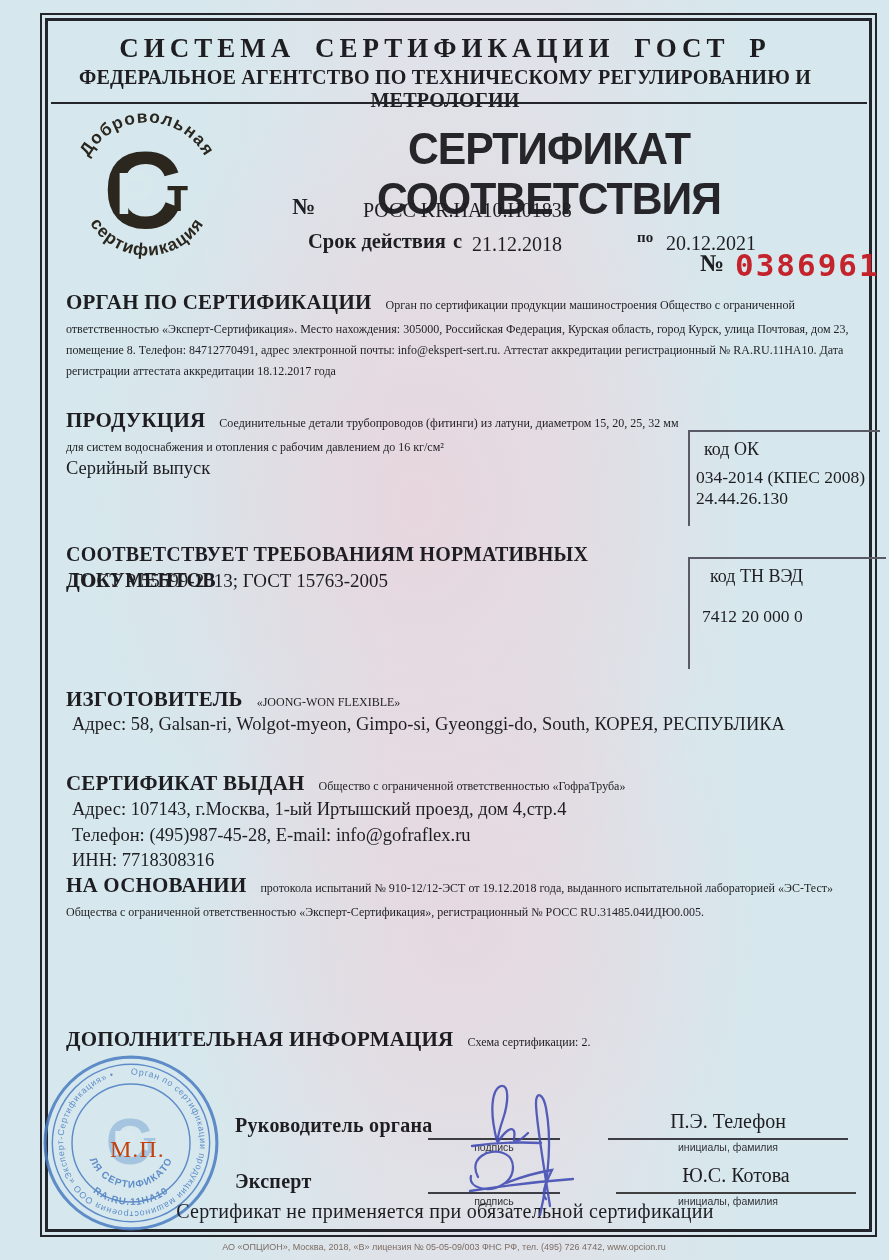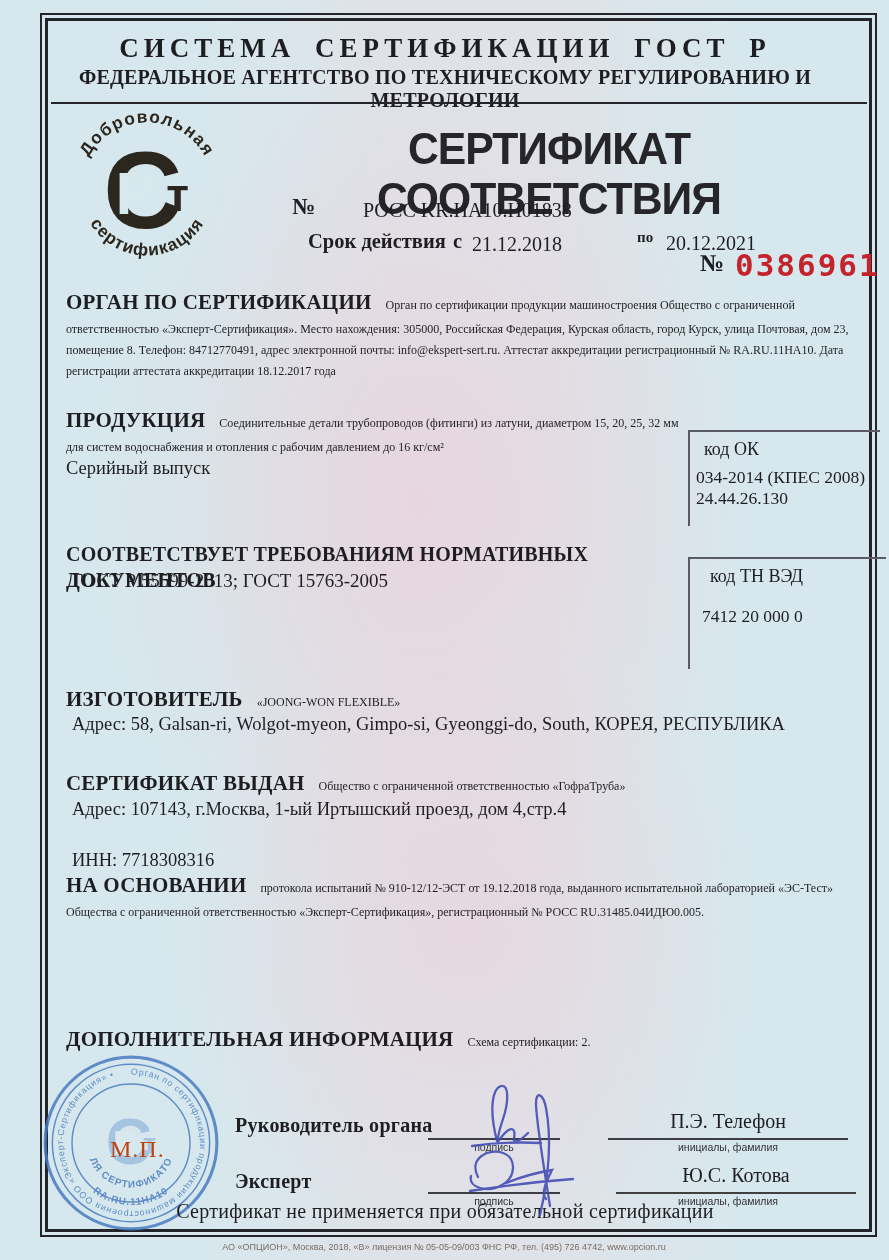--- a/index.html
+++ b/index.html
@@ -145,20 +145,21 @@
 
   <div class="abs sec sec-man">
     <span class="lbl">ИЗГОТОВИТЕЛЬ</span><span class="txt">«JOONG-WON FLEXIBLE»</span>
   </div>
   <div class="abs subline man-addr">Адрес: 58, Galsan-ri, Wolgot-myeon, Gimpo-si, Gyeonggi-do, South, КОРЕЯ, РЕСПУБЛИКА</div>
 
   <div class="abs sec sec-issued">
     <span class="lbl">СЕРТИФИКАТ ВЫДАН</span><span class="txt">Общество с ограниченной ответственностью «ГофраТруба»</span>
   </div>
   <div class="abs subline iss-addr">Адрес: 107143, г.Москва, 1-ый Иртышский проезд, дом 4,стр.4</div>
+  <div class="abs subline iss-phone">Телефон: (495)987-45-28, E-mail: info@gofraflex.ru</div>
   <div class="abs subline iss-inn">ИНН: 7718308316</div>
 
   <div class="abs sec sec-basis">
     <span class="lbl">НА ОСНОВАНИИ</span><span class="txt">протокола испытаний № 910-12/12-ЭСТ от 19.12.2018 года, выданного испытательной лабораторией «ЭС-Тест» Общества с ограниченной ответственностью «Эксперт-Сертификация», регистрационный № РОСС RU.31485.04ИДЮ0.005.</span>
   </div>
 
   <div class="abs sec sec-add">
     <span class="lbl">ДОПОЛНИТЕЛЬНАЯ ИНФОРМАЦИЯ</span><span class="txt">Схема сертификации: 2.</span>
   </div>
 

